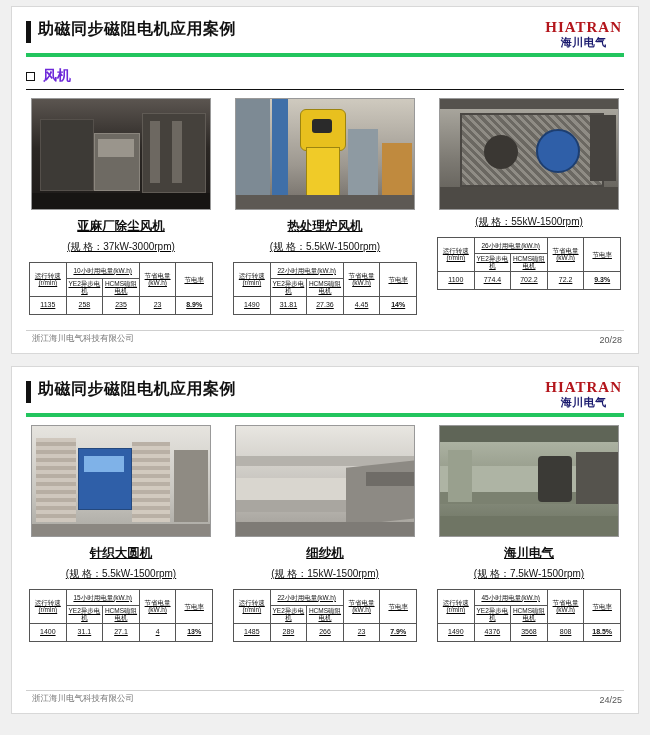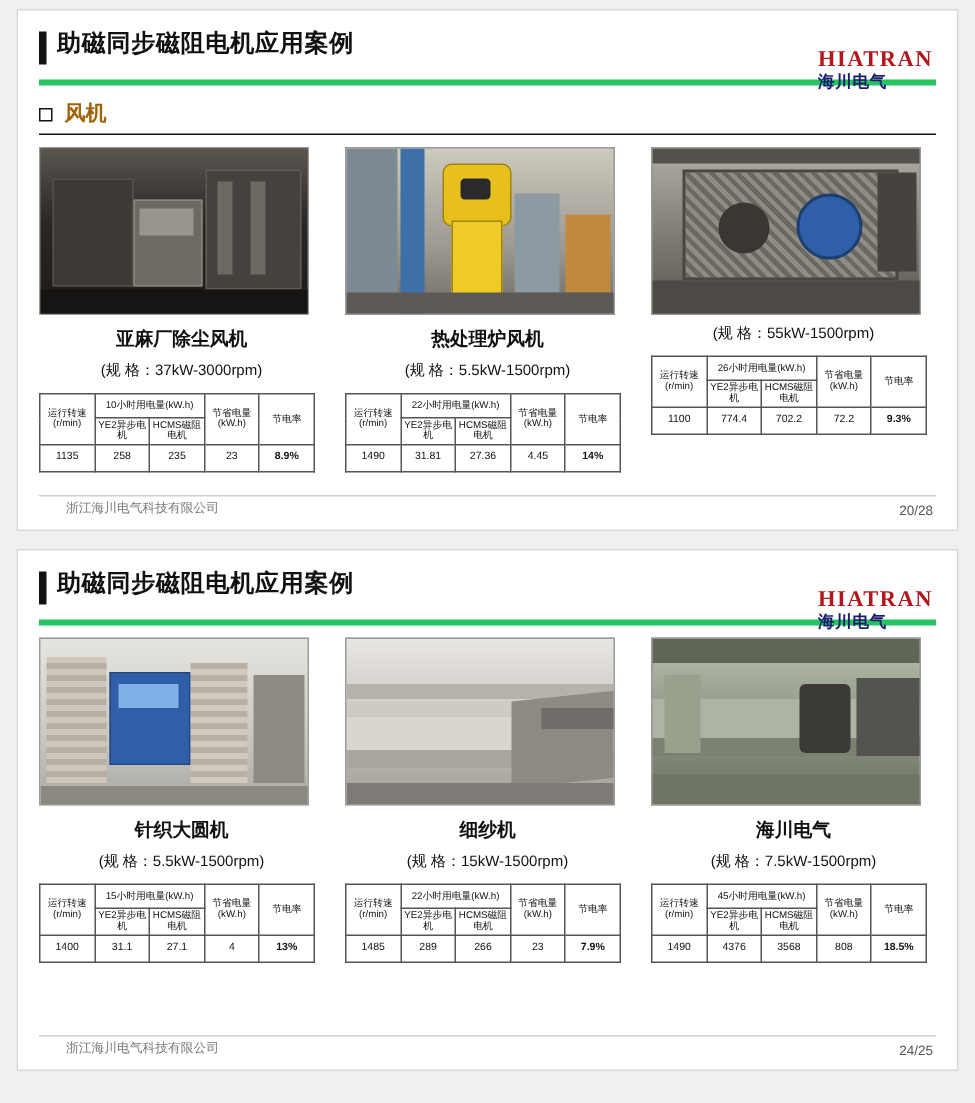--- a/index.html
+++ b/index.html
@@ -48,22 +48,22 @@
     left: 12px;
     top: 4px;
     font-size: 16px;
     font-weight: bold;
     color: #111;
     letter-spacing: 0.5px;
   }
   .logo {
     position: absolute;
     right: 2px;
-    top: 17px;
-    text-align: left;
+    top: 4px;
+    text-align: center;
     line-height: 1;
   }
   .logo-main {
     font-size: 15px;
     font-weight: bold;
     color: #b3161c;
     letter-spacing: 1px;
     font-family: "Liberation Serif", serif;
   }
   .logo-sub {
@@ -86,32 +86,34 @@
   .sq-bullet {
     display: inline-block;
     width: 9px;
     height: 9px;
     border: 1.5px solid #111;
     box-sizing: border-box;
   }
   .section-title {
     font-size: 14px;
     font-weight: bold;
-    color: #a16207;
+    color: #6d28d9;
   }
   
   .cases {
     display: flex;
     justify-content: space-between;
     margin: 8px 14px 0 14px;
   }
   .case {
     width: 190px;
     display: flex;
     flex-direction: column;
+    align-items: center;
+    text-decoration: underline;
   }
   .photo {
     width: 180px;
     height: 112px;
     border: 1px solid #999;
     box-sizing: border-box;
     position: relative;
     overflow: hidden;
   }
   .case-name {
@@ -160,21 +162,21 @@
   
   .footer-line {
     position: absolute;
     left: 14px;
     right: 14px;
     bottom: 22px;
     border-top: 1px solid #cfcfcf;
   }
   .footer-company {
     position: absolute;
-    left: 32px;
+    left: 20px;
     bottom: 8px;
     font-size: 8.5px;
     color: #777;
   }
   .footer-page {
     position: absolute;
     right: 16px;
     bottom: 8px;
     font-size: 9px;
     color: #555;

